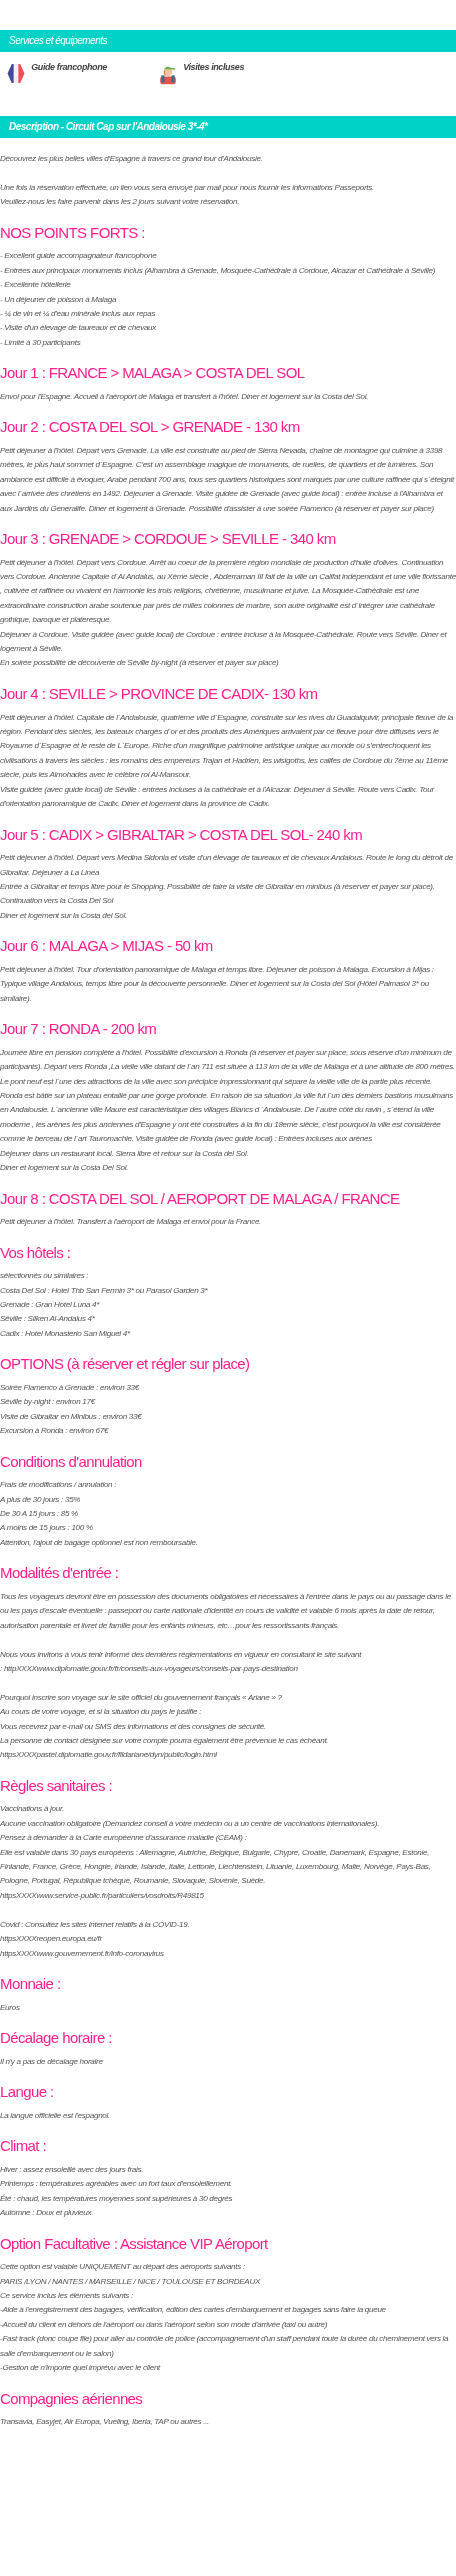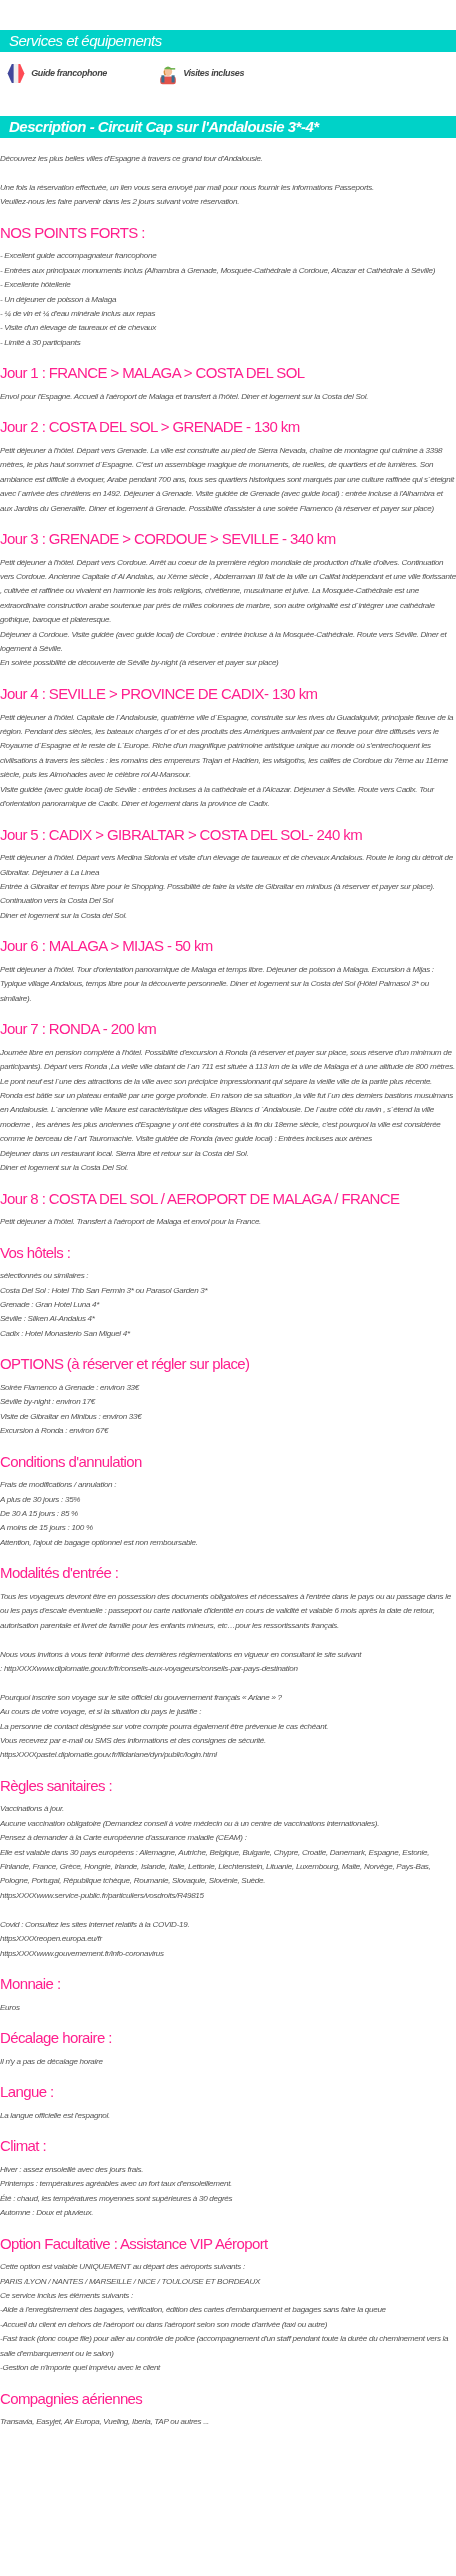--- a/index.html
+++ b/index.html
@@ -1,25 +1,25 @@
 <!DOCTYPE html>
 <html style="font-size:9.6px"><head>
 <meta charset="utf-8">
 <style>
   html, body { margin: 0; padding: 0; background: #ffffff; }
   body { width: 456px; font-family: "Liberation Sans", "DejaVu Sans", sans-serif; color: #444; }
   .band {
     background: #00D2C8; color: #fff; font-style: italic;
-    font-size: 15px; line-height: 22px; height: 22px;
+    font-size: 10px; line-height: 22px; height: 22px;
     padding-left: 9px; letter-spacing: -0.5px;
     font-family: "Liberation Sans", sans-serif;
   }
   .band1 { margin-top: 30px; }
   .services { display: flex; align-items: center; height: 42px; padding-left: 7.2px; }
-  .service { display: flex; align-items: center; width: 152px; }
+  .service { display: flex; align-items: flex-start; width: 152px; }
   .service .icon { width: 18px; height: 23px; display: inline-block; margin-right: 6px; }
   .service .lbl { font-style: italic; font-weight: bold; font-size: 9px; color: #444; letter-spacing: -0.4px; }
   .band2 { margin-top: 22px; font-weight: bold; }
   .content { padding: 14px 0 12px 0; }
   p { margin: 0; font-style: italic; font-size: 8.1px; line-height: 14.4px; color: #555; letter-spacing: -0.3px; }
   .gap { height: 14.4px; }
   h2 {
     margin: 13.2px 0 6px 0; color: #FF1F8E; font-weight: normal;
     font-size: 15px; line-height: 20.5px; letter-spacing: -0.6px;
     font-family: "Liberation Sans", sans-serif;
@@ -130,22 +130,22 @@
   <p>Attention, l'ajout de bagage optionnel est non remboursable.</p>
 
   <h2>Modalités d'entrée :</h2>
   <p>Tous les voyageurs devront être en possession des documents obligatoires et nécessaires à l'entrée dans le pays ou au passage dans le ou les pays d'escale éventuelle : passeport ou carte nationale d'identité en cours de validité et valable 6 mois après la date de retour, autorisation parentale et livret de famille pour les enfants mineurs, etc…pour les ressortissants français.</p>
   <div class="gap"></div>
   <p>Nous vous invitons à vous tenir informé des dernières réglementations en vigueur en consultant le site suivant</p>
   <p>: httpXXXXwww.diplomatie.gouv.fr/fr/conseils-aux-voyageurs/conseils-par-pays-destination</p>
   <div class="gap"></div>
   <p>Pourquoi inscrire son voyage sur le site officiel du gouvernement français « Ariane » ?</p>
   <p>Au cours de votre voyage, et si la situation du pays le justifie :</p>
+  <p>Vous recevrez par e-mail ou SMS des informations et des consignes de sécurité.</p>
   <p>La personne de contact désignée sur votre compte pourra également être prévenue le cas échéant.</p>
-  <p>Vous recevrez par e-mail ou SMS des informations et des consignes de sécurité.</p>
   <p>httpsXXXXpastel.diplomatie.gouv.fr/fildariane/dyn/public/login.html</p>
 
   <h2>Règles sanitaires :</h2>
   <p>Vaccinations à jour.</p>
   <p>Aucune vaccination obligatoire (Demandez conseil à votre médecin ou à un centre de vaccinations internationales).</p>
   <p>Pensez à demander à la Carte européenne d'assurance maladie (CEAM) :</p>
   <p>Elle est valable dans 30 pays européens : Allemagne, Autriche, Belgique, Bulgarie, Chypre, Croatie, Danemark, Espagne, Estonie, Finlande, France, Grèce, Hongrie, Irlande, Islande, Italie, Lettonie, Liechtenstein, Lituanie, Luxembourg, Malte, Norvège, Pays-Bas, Pologne, Portugal, République tchèque, Roumanie, Slovaquie, Slovénie, Suède.</p>
   <p>httpsXXXXwww.service-public.fr/particuliers/vosdroits/R49815</p>
   <div class="gap"></div>
   <p>Covid : Consultez les sites internet relatifs à la COVID-19.</p>

